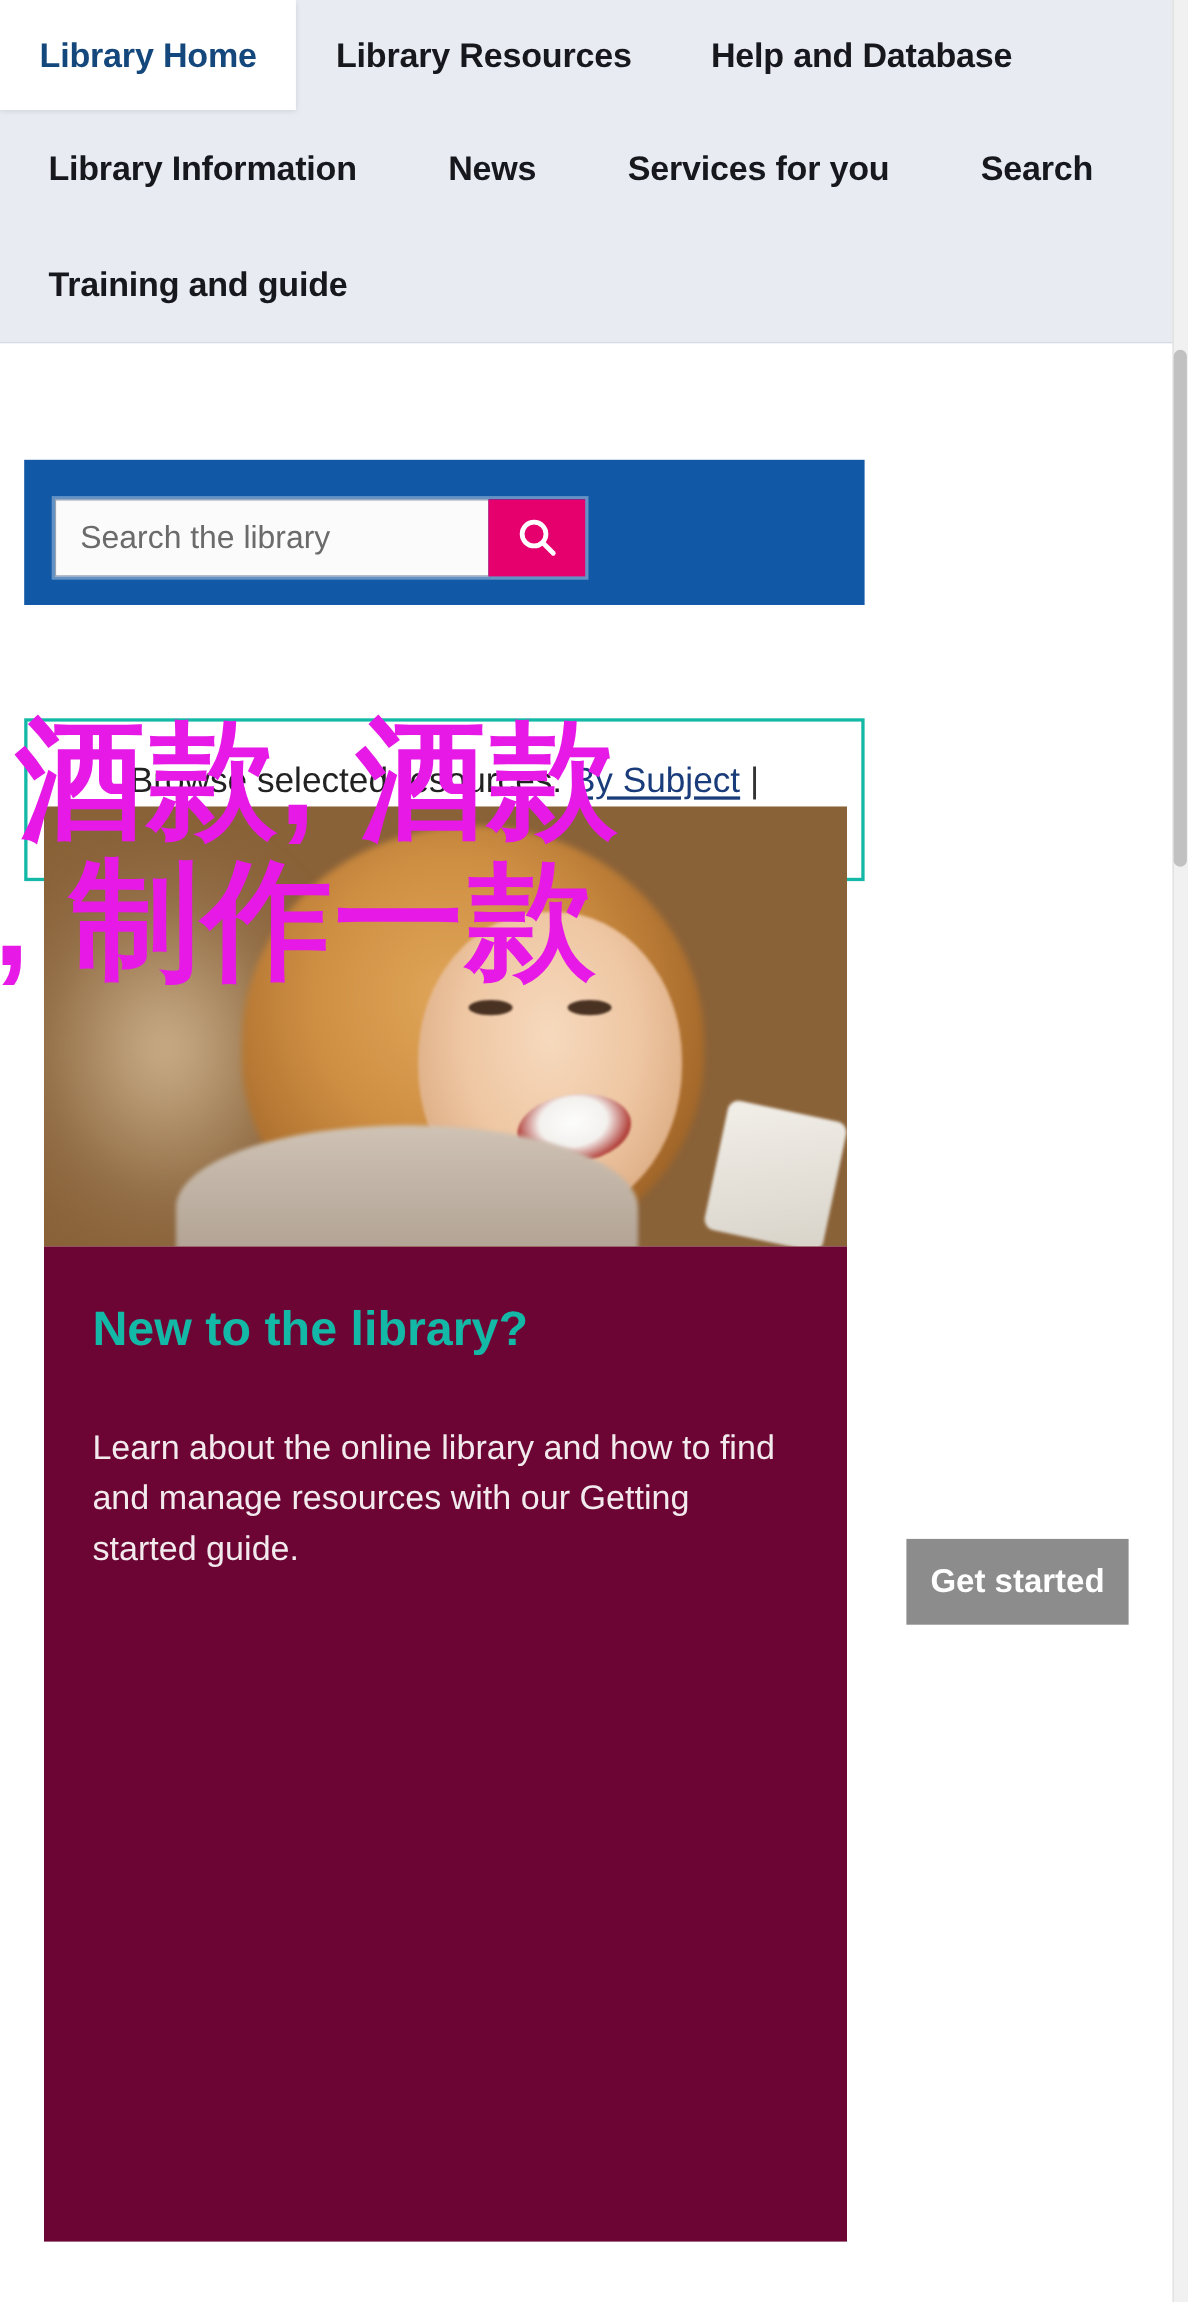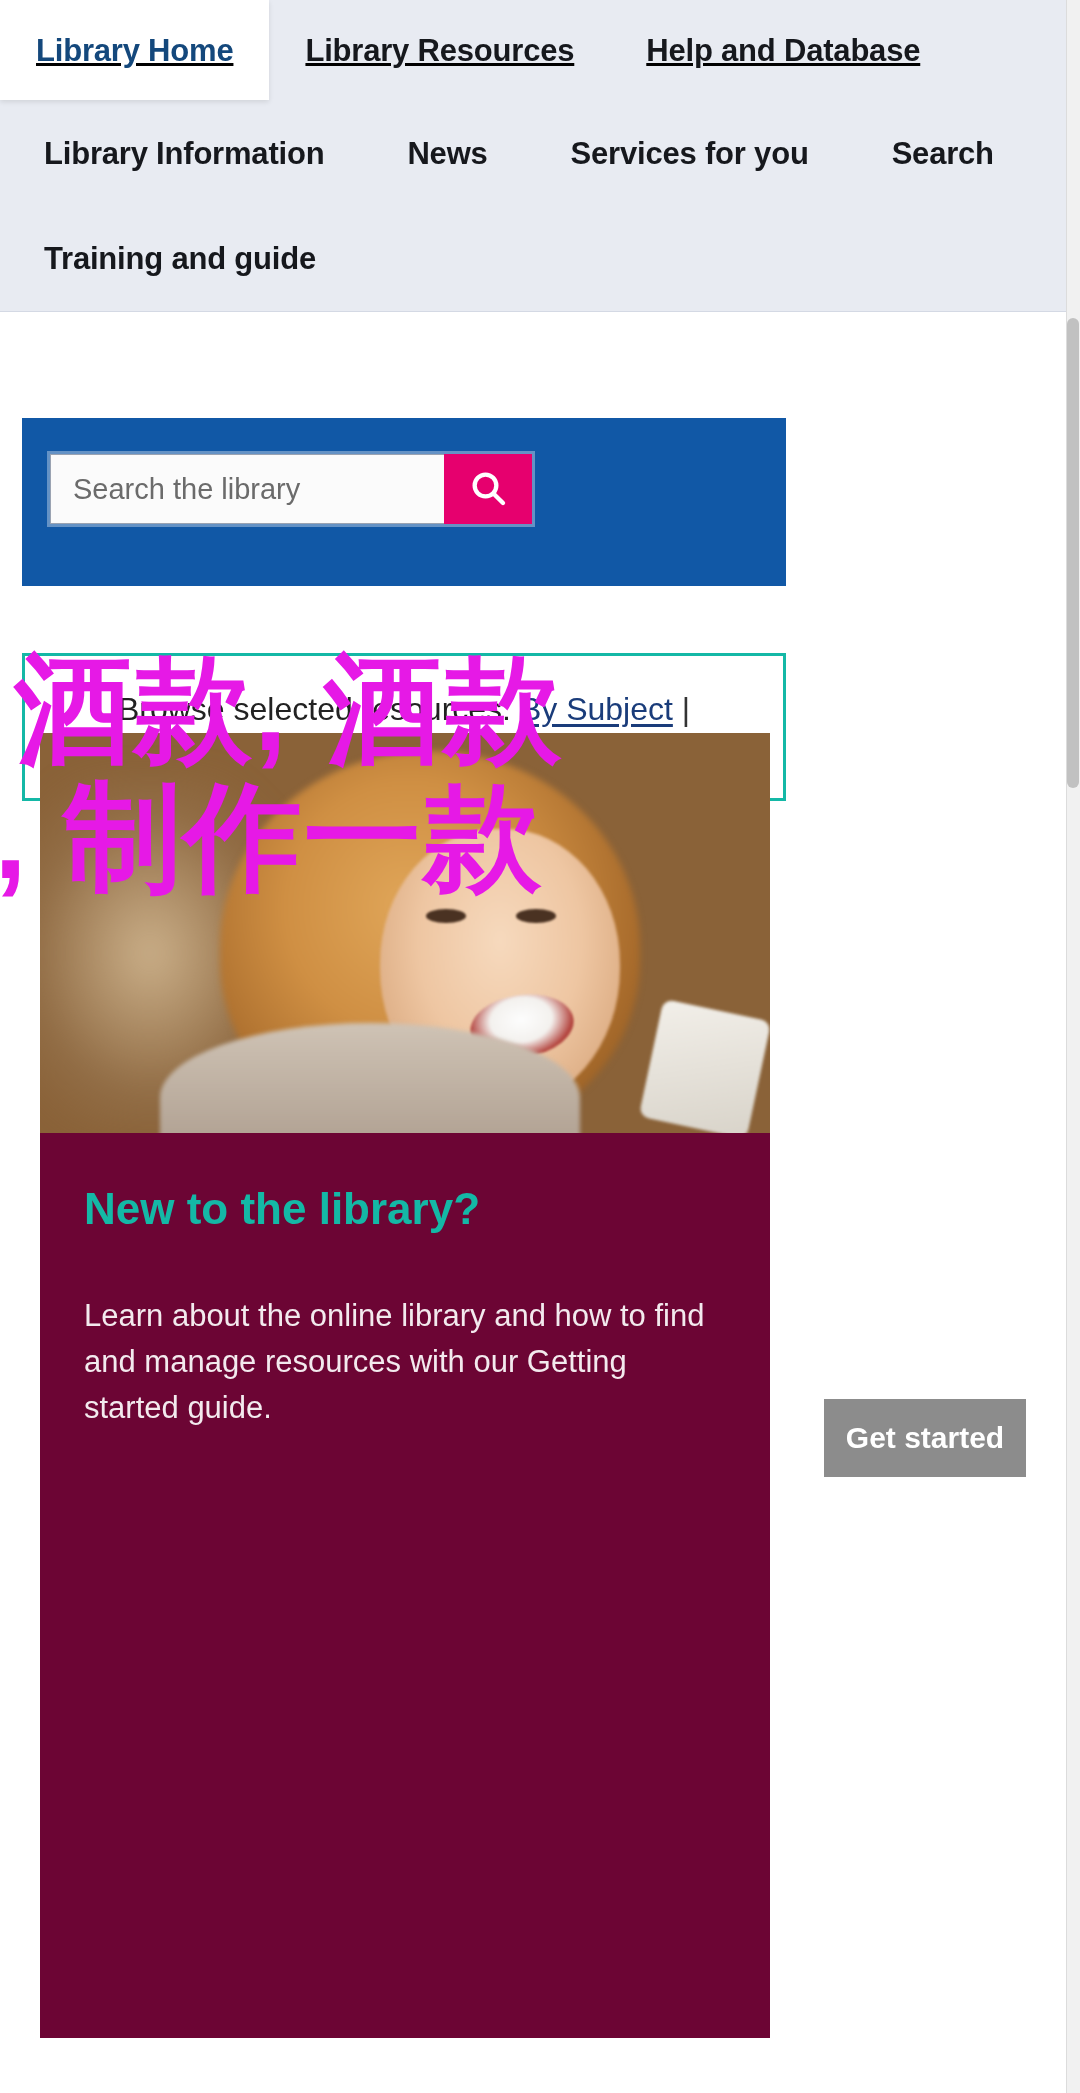--- a/index.html
+++ b/index.html
@@ -25,21 +25,21 @@
     width: 1080px;
     height: 312px;
     background: #e8ebf2;
     border-bottom: 1px solid #d4d9e4;
   }
   .navrow {
     display: flex;
     align-items: stretch;
     flex-wrap: nowrap;
   }
-  .navrow.r1 { height: 100px; text-decoration: underline; }
+  .navrow.r1 { height: 100px; }
   .navrow.r2 { height: 106px; align-items: center; padding-left: 44px; gap: 23px; }
   .navrow.r3 { height: 104px; align-items: center; padding-left: 44px; }
 
   .navitem {
     font-size: 31px;
     font-weight: bold;
     color: #16181d;
     letter-spacing: -0.2px;
     white-space: nowrap;
     line-height: 1;
@@ -55,21 +55,21 @@
     color: #14487c;
     box-shadow: 0 2px 5px rgba(0,0,0,0.10);
   }
   .navrow.r2 .navitem, .navrow.r3 .navitem { margin-right: 60px; }
 
   
   .searchband {
     position: absolute;
     left: 22px; top: 418px;
     width: 764px;
-    height: 168px;
+    height: 132px;
     background: #1158a6;
   }
   .searchinner {
     position: absolute;
     left: 28px; top: 36px;
     display: flex;
     align-items: stretch;
     height: 70px;
     box-shadow: 0 0 0 3px rgba(255,255,255,0.35);
   }

